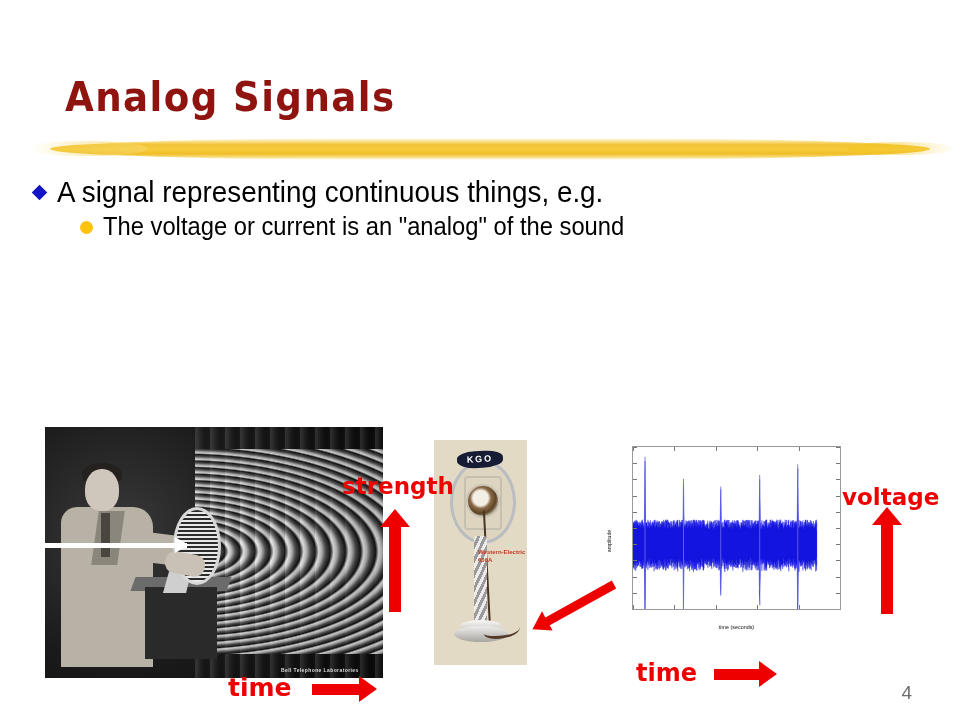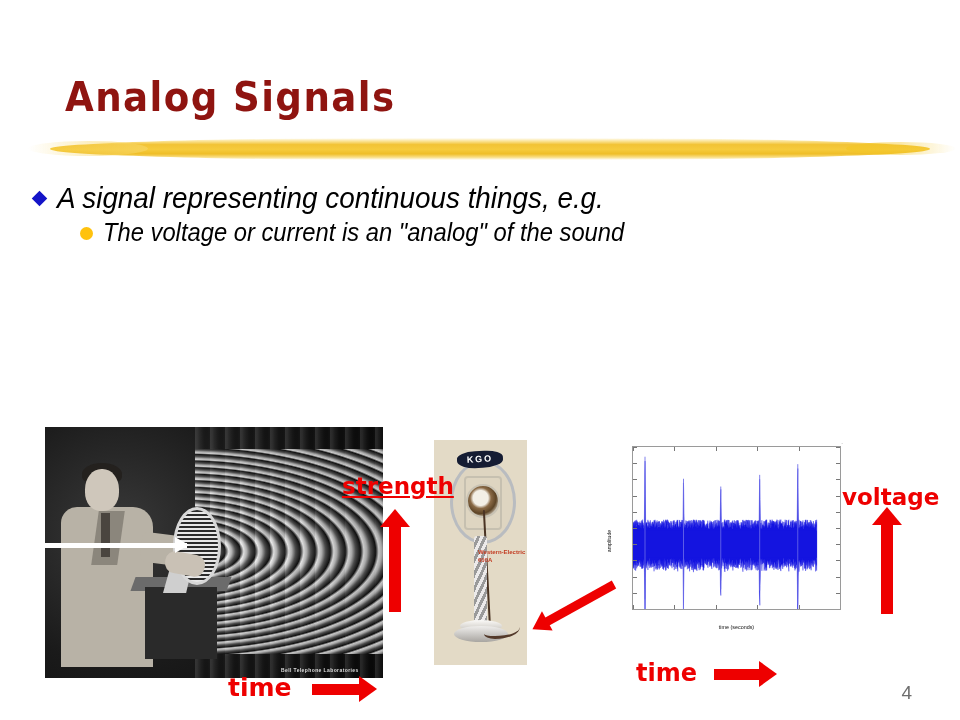--- a/index.html
+++ b/index.html
@@ -36,21 +36,21 @@
     background:linear-gradient(90deg, rgba(255,255,255,0), rgba(247,212,95,.75));
     border-radius:50%;
   }
   .brush:before{
     content:"";position:absolute;right:-26px;top:4px;width:110px;height:13px;
     background:linear-gradient(270deg, rgba(255,255,255,0), rgba(243,198,40,.8));
     border-radius:50%;
   }
 
   
-  .body{position:absolute;left:34px;top:182px;width:900px;font-style:italic;}
+  .body{position:absolute;left:34px;top:176px;width:900px;}
   .lvl1{display:flex;align-items:flex-start;margin-bottom:2px;}
   .dia{
     width:11px;height:11px;background:#1414C8;margin:11px 12px 0 0;flex:0 0 auto;
     transform:rotate(45deg);
   }
   .lvl1-text{
     font-size:29px;color:#000;line-height:1.16;
     transform:scaleX(0.96);transform-origin:left center;white-space:nowrap;
   }
   .lvl2{display:flex;align-items:flex-start;margin:1px 0 0 46px;}
@@ -159,21 +159,21 @@
   .xlabel{position:absolute;left:28px;right:8px;bottom:14px;text-align:center;font-size:5.4px;color:#111;}
   .ylabel{position:absolute;left:-6px;top:50%;font-size:5.2px;color:#111;
      transform:translateY(-50%) rotate(-90deg);transform-origin:center;white-space:nowrap;}
   .chart-tick-tr{position:absolute;right:6px;top:2px;font-size:5px;color:#444;}
 
   
   .red-lbl{
     position:absolute;color:#EE0000;font-weight:bold;font-family:"DejaVu Sans", sans-serif;
     white-space:nowrap;
   }
-  .ann-strength{left:342px;top:473px;font-size:23px;text-decoration:underline;}
+  .ann-strength{left:342px;top:473px;font-size:23px;}
   .ann-voltage{left:842px;top:484px;font-size:23px;}
   .ann-time-left{left:228px;top:673px;font-size:25px;}
   .ann-time-mid{left:636px;top:659px;font-size:24px;}
 
   .arrow-up{position:absolute;width:12px;background:#EE0000;}
   .arrow-up:after{
     content:"";position:absolute;left:-9px;top:-15px;
     border-left:15px solid transparent;border-right:15px solid transparent;
     border-bottom:18px solid #EE0000;
   }

